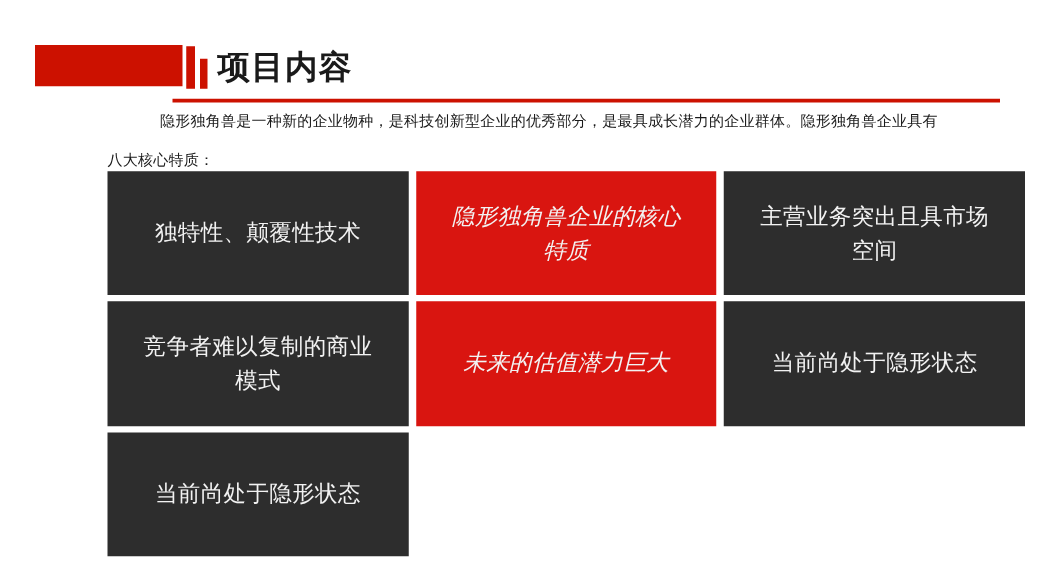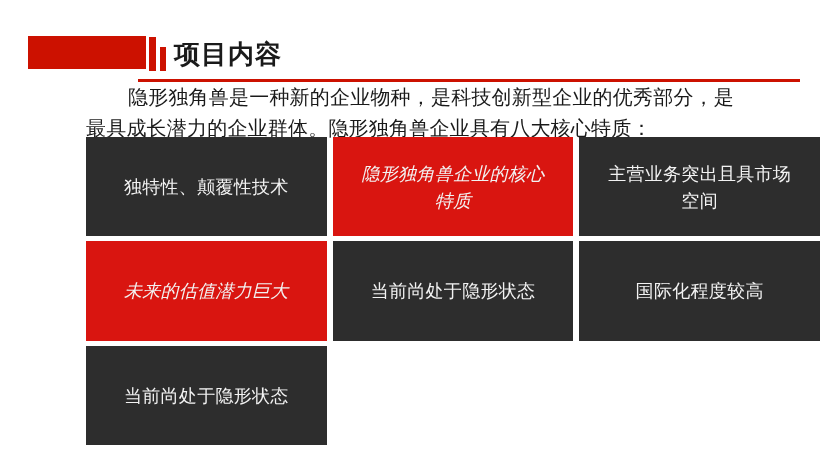--- a/index.html
+++ b/index.html
@@ -83,21 +83,21 @@
     height: 3px;
     background: #cc1100;
   }
 
   
   .body-text {
     position: absolute;
     left: 86px;
     top: 82px;
     width: 665px;
-    font-size: 20px;
+    font-size: 12px;
     line-height: 31px;
     color: #1a1a1a;
     text-indent: 42px;
     letter-spacing: 0.2px;
   }
 
   
   .grid {
     position: absolute;
     left: 86px;
@@ -159,28 +159,28 @@
     <div class="cell dark center">
       <span class="cell-text">独特性、颠覆性技术</span>
     </div>
     <div class="cell red center">
       <span class="cell-text">隐形独角兽企业的核心特质</span>
     </div>
     <div class="cell dark left">
       <span class="cell-text">主营业务突出且具市场空间</span>
     </div>
 
+    <div class="cell dark center">
+      <span class="cell-text">竞争者难以复制的商业模式</span>
+    </div>
     <div class="cell red center">
       <span class="cell-text">未来的估值潜力巨大</span>
     </div>
     <div class="cell dark center">
       <span class="cell-text">当前尚处于隐形状态</span>
     </div>
 
     <div class="cell dark center">
-      <span class="cell-text">国际化程度较高</span>
-    </div>
-    <div class="cell dark center">
       <span class="cell-text">当前尚处于隐形状态</span>
     </div>
   </div>
 
 </div>
 
 </body></html>

